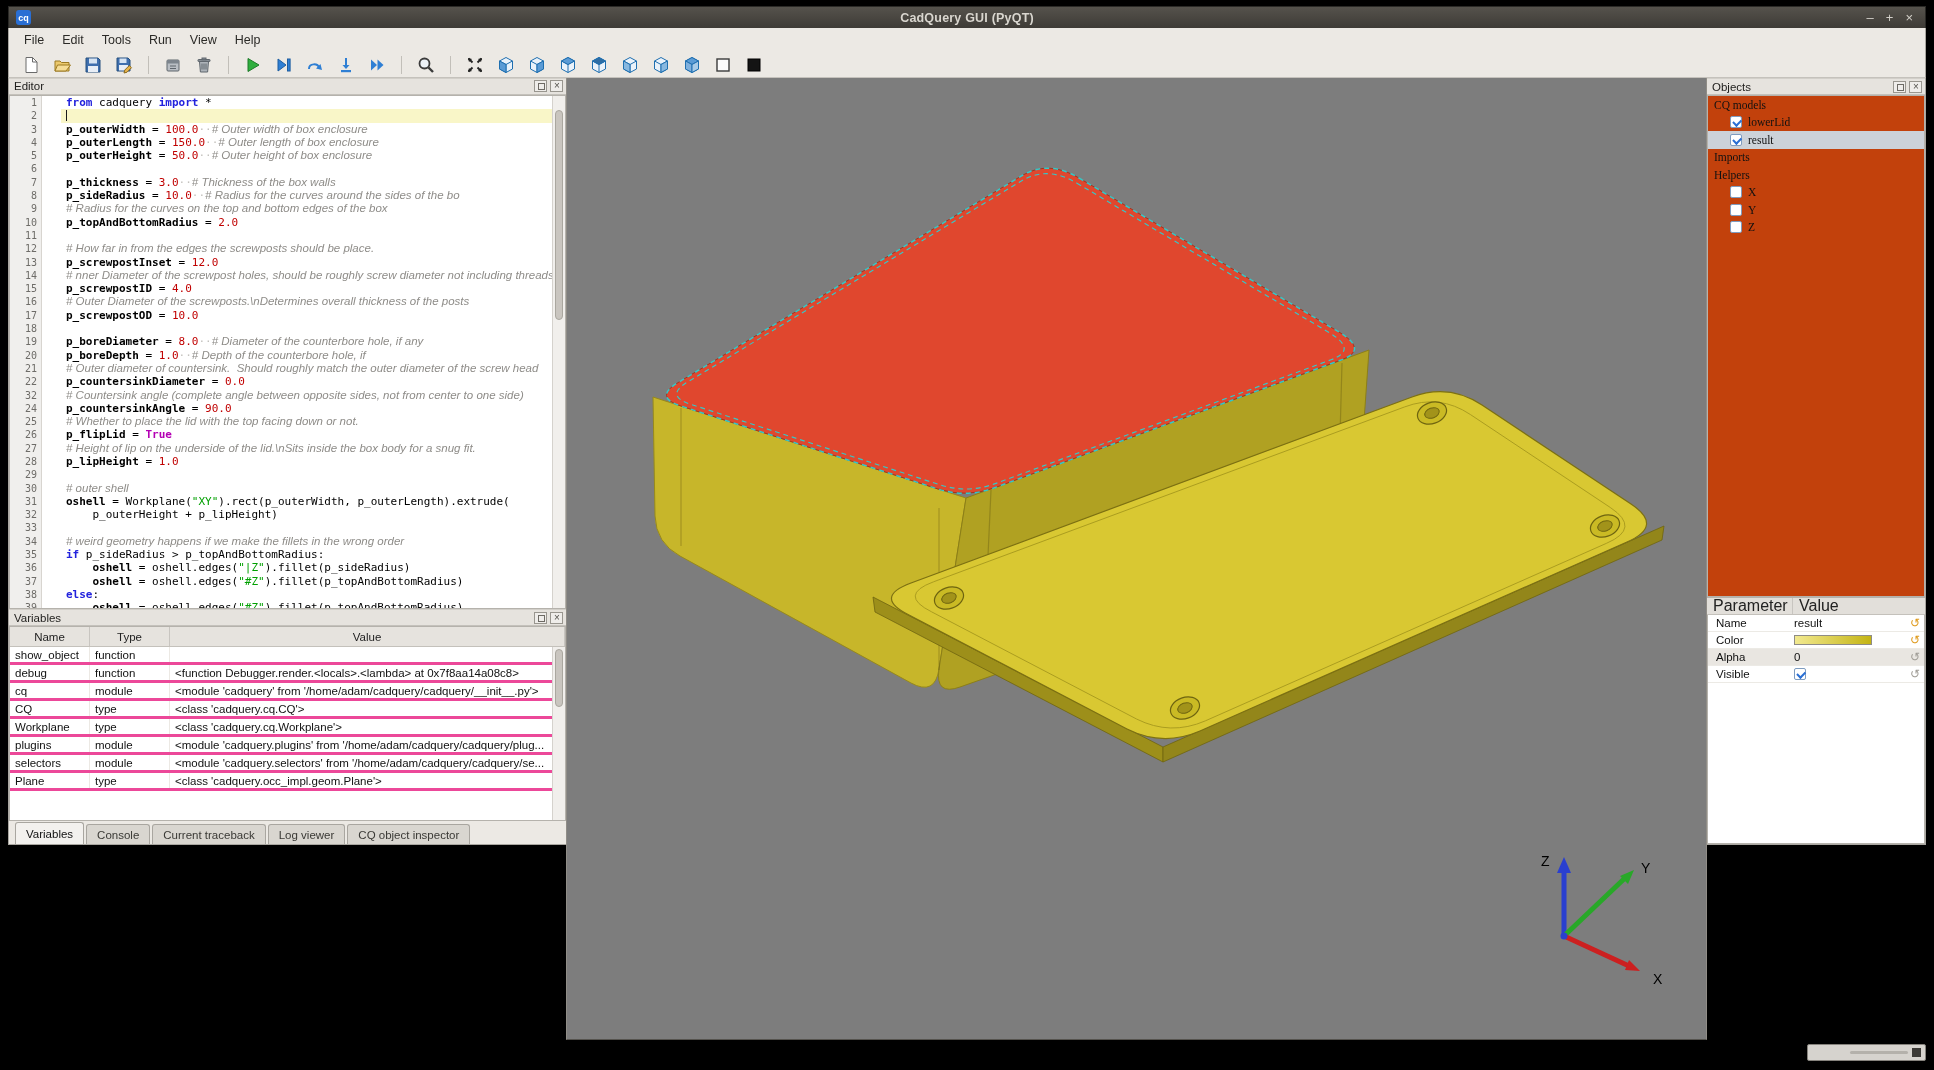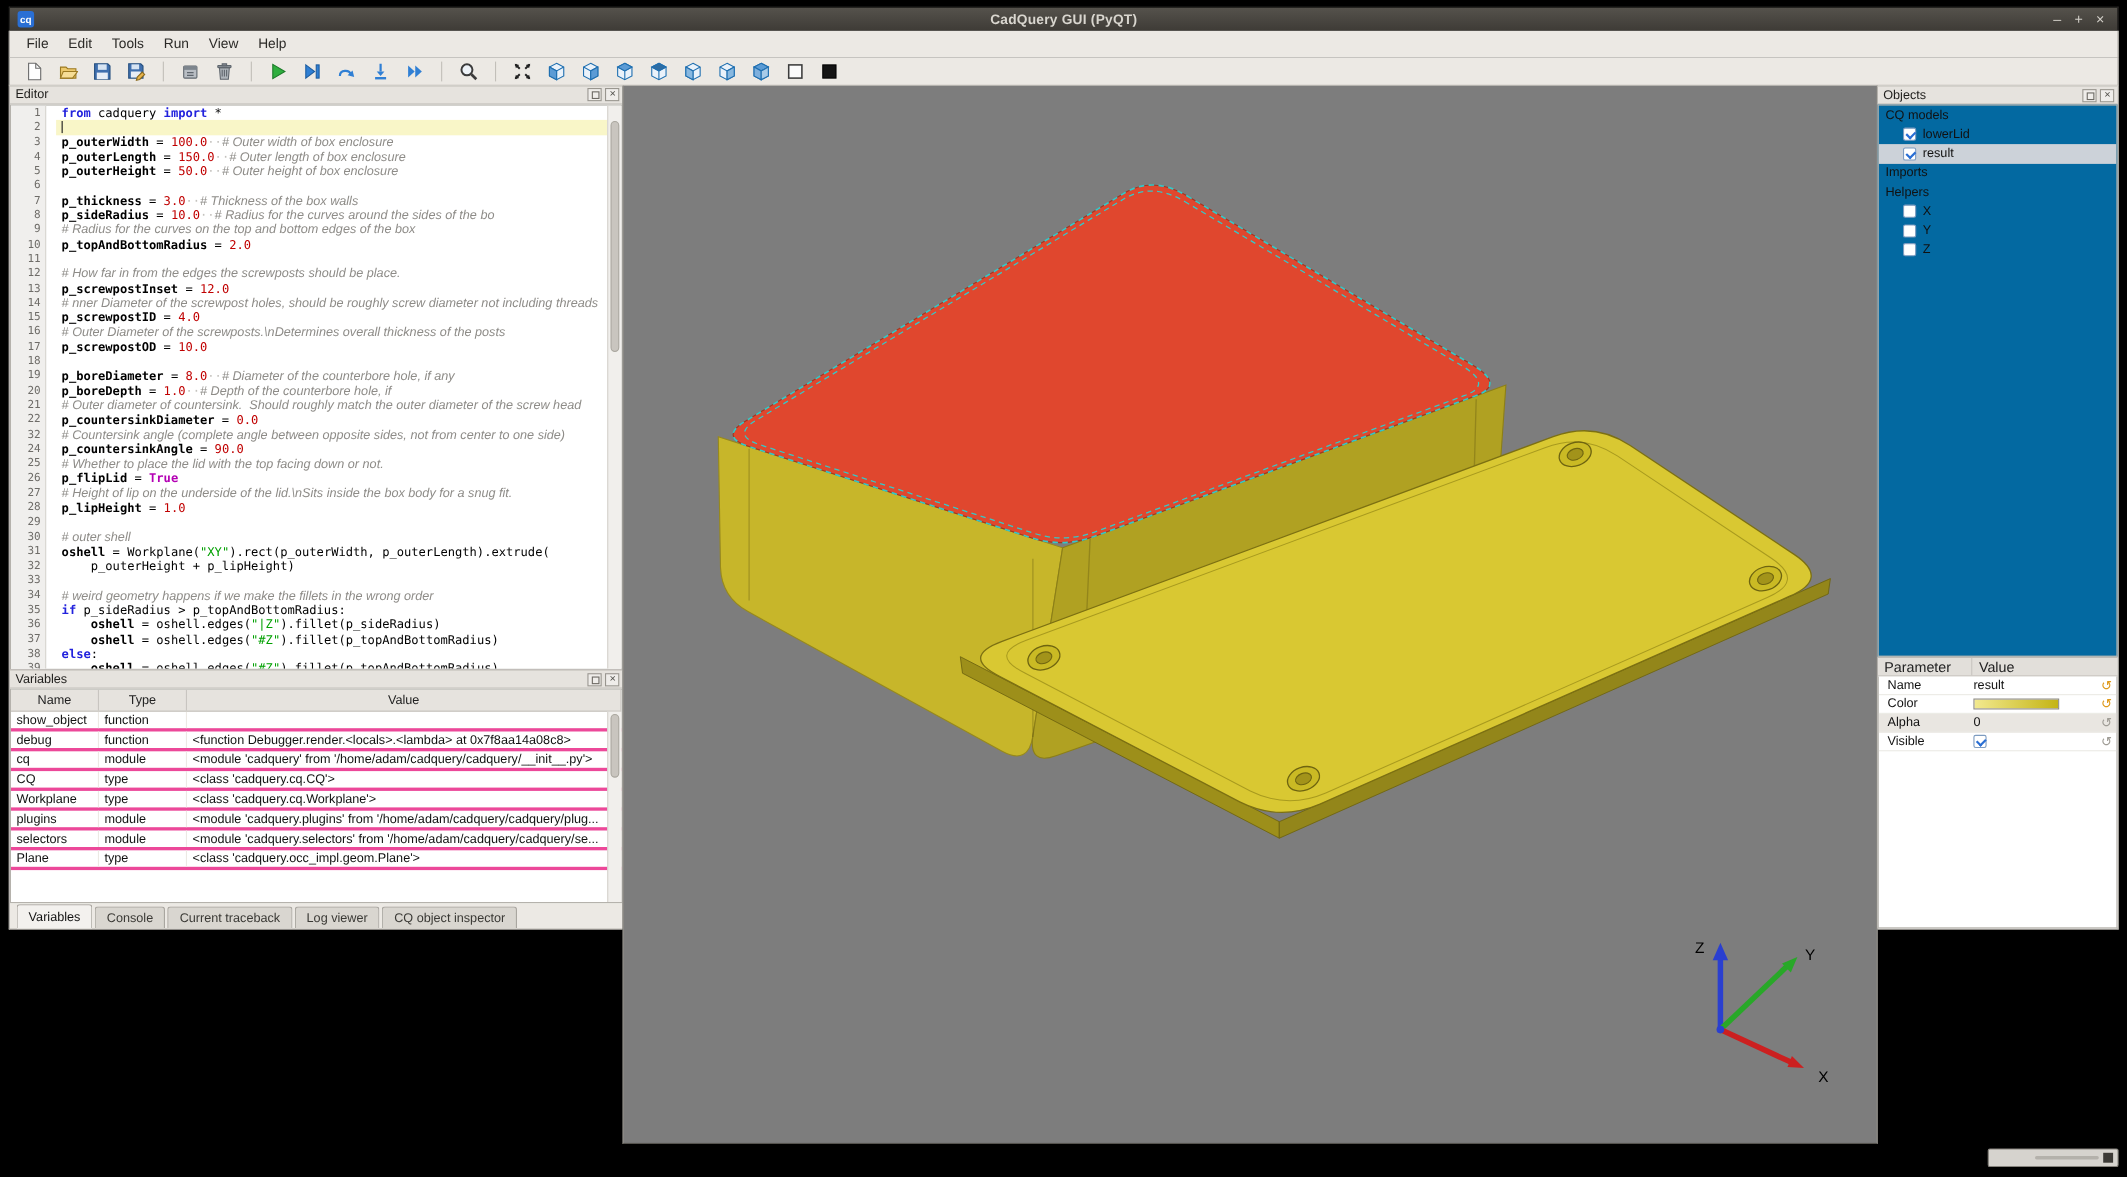--- a/index.html
+++ b/index.html
@@ -26,21 +26,21 @@
   .pane-icons{margin-left:auto;display:flex;padding-right:3px;}
   .pane-ic{width:13px;height:12px;border:1px solid #99968f;background:#efedea;margin-left:3px;position:relative;display:inline-block;}
   .pane-ic.float::before{content:"";position:absolute;left:3px;top:2px;width:5px;height:5px;border:1px solid #6d6a64;}
   .pane-ic.close::before{content:"×";font-size:10px;line-height:10px;color:#55534e;position:absolute;left:3px;top:0;}
 
   
   .left-panel{left:8px;top:78px;width:558px;height:767px;background:#ece9e4;border-left:1px solid #a9a6a0;border-bottom:1px solid #a9a6a0;display:flex;flex-direction:column;}
   .editor-body{display:flex;background:#fff;border:1px solid #b5b2ac;height:515px;overflow:hidden;}
   .gutter{width:32px;background:#f0efed;border-right:1px solid #d8d5d0;font-family:"DejaVu Sans Mono",monospace;font-size:10px;color:#6e6c68;text-align:right;padding-right:4px;line-height:13.3px;overflow:hidden;}
   .gut-ln{height:13.3px;}
-  .code{flex:1;font-family:"DejaVu Sans Mono",monospace;font-size:11px;line-height:13.3px;white-space:pre;overflow:hidden;padding-left:14px;}
+  .code{flex:1;font-family:"DejaVu Sans Mono",monospace;font-size:11px;line-height:13.3px;white-space:pre;overflow:hidden;padding-left:14px;margin-left:10px;}
   .code-line{height:13.3px;}
   .code-line.current{background:#f9f6c8;margin-left:-5px;padding-left:5px;}
   .caret{display:inline-block;width:1.4px;height:11px;background:#1a1a1a;vertical-align:-2px;}
   .tk-kw{color:#2222dd;font-weight:bold;}
   .tk-var{color:#000;font-weight:bold;}
   .tk-num{color:#c00000;}
   .tk-str{color:#00a000;}
   .tk-bool{color:#b400b4;font-weight:bold;}
   .tk-ws{color:#c4c2be;}
   .tk-txt{color:#000;}
@@ -64,27 +64,27 @@
   
   .tabbar{height:23px;display:flex;align-items:flex-end;padding-left:6px;gap:2px;background:#ece9e4;}
   .tab{height:20px;padding:0 10px;font-size:11.5px;background:#d9d6d0;border:1px solid #a9a6a0;border-bottom:none;border-radius:3px 3px 0 0;display:flex;align-items:center;color:#3a3935;}
   .tab.active{background:#f3f1ee;height:22px;color:#111;}
 
   
   .viewport{left:566px;top:78px;width:1141px;height:962px;background:#7d7d7d;border-left:1px solid #908d87;border-right:1px solid #908d87;border-bottom:1px solid #55534e;}
 
   
   .right-panel{left:1707px;top:78px;width:219px;height:767px;background:#ece9e4;border-right:1px solid #a9a6a0;border-bottom:1px solid #a9a6a0;display:flex;flex-direction:column;}
-  .objects-body{height:502px;background:#0369a1;border:1px solid #b5b2ac;overflow:hidden;}
+  .objects-body{height:502px;background:#c2410c;border:1px solid #b5b2ac;overflow:hidden;font-family:Liberation Serif, serif;}
   .tree-row{height:17.5px;display:flex;align-items:center;font-size:11.5px;color:#111;padding-left:6px;}
   .tree-row.indent{padding-left:22px;text-align:right;}
   .tree-row.selected{background:#ccd2d9;}
   .cb{width:12px;height:12px;border:1px solid #7e9cc0;background:#fff;margin-right:6px;position:relative;border-radius:2px;flex:none;}
   .cb.checked::before{content:"";position:absolute;left:2px;top:2px;width:6px;height:3.5px;border-left:2px solid #2a6fd4;border-bottom:2px solid #2a6fd4;transform:rotate(-45deg);}
-  .phead{display:flex;height:18px;background:#e2dfda;border-top:1px solid #b5b2ac;border-bottom:1px solid #c4c1bb;font-size:13px;color:#222;align-items:center;}
+  .phead{display:flex;height:18px;background:#e2dfda;border-top:1px solid #b5b2ac;border-bottom:1px solid #c4c1bb;font-size:16px;color:#222;align-items:center;}
   .pcell.ph0{width:86px;padding-left:6px;border-right:1px solid #c8c5c0;height:100%;display:flex;align-items:center;}
   .pcell.ph1{flex:1;padding-left:6px;height:100%;display:flex;align-items:center;}
   .params-body{flex:1;background:#fff;border:1px solid #b5b2ac;border-top:none;overflow:hidden;}
   .prow{display:flex;height:17px;align-items:center;border-bottom:1px solid #eceae5;font-size:11.5px;color:#111;}
   .prow.shaded{background:#e9e6e1;}
   .pname{width:86px;flex:none;padding-left:8px;overflow:hidden;}
   .pval{flex:1;display:flex;align-items:center;min-width:0;}
   .swatch{width:78px;height:10px;border:1px solid #8f8c86;background:linear-gradient(90deg,#f2e98f,#c4b414);}
   .reset{width:18px;flex:none;text-align:center;font-size:12px;line-height:14px;}
   .reset.orange{color:#df9a1c;}

